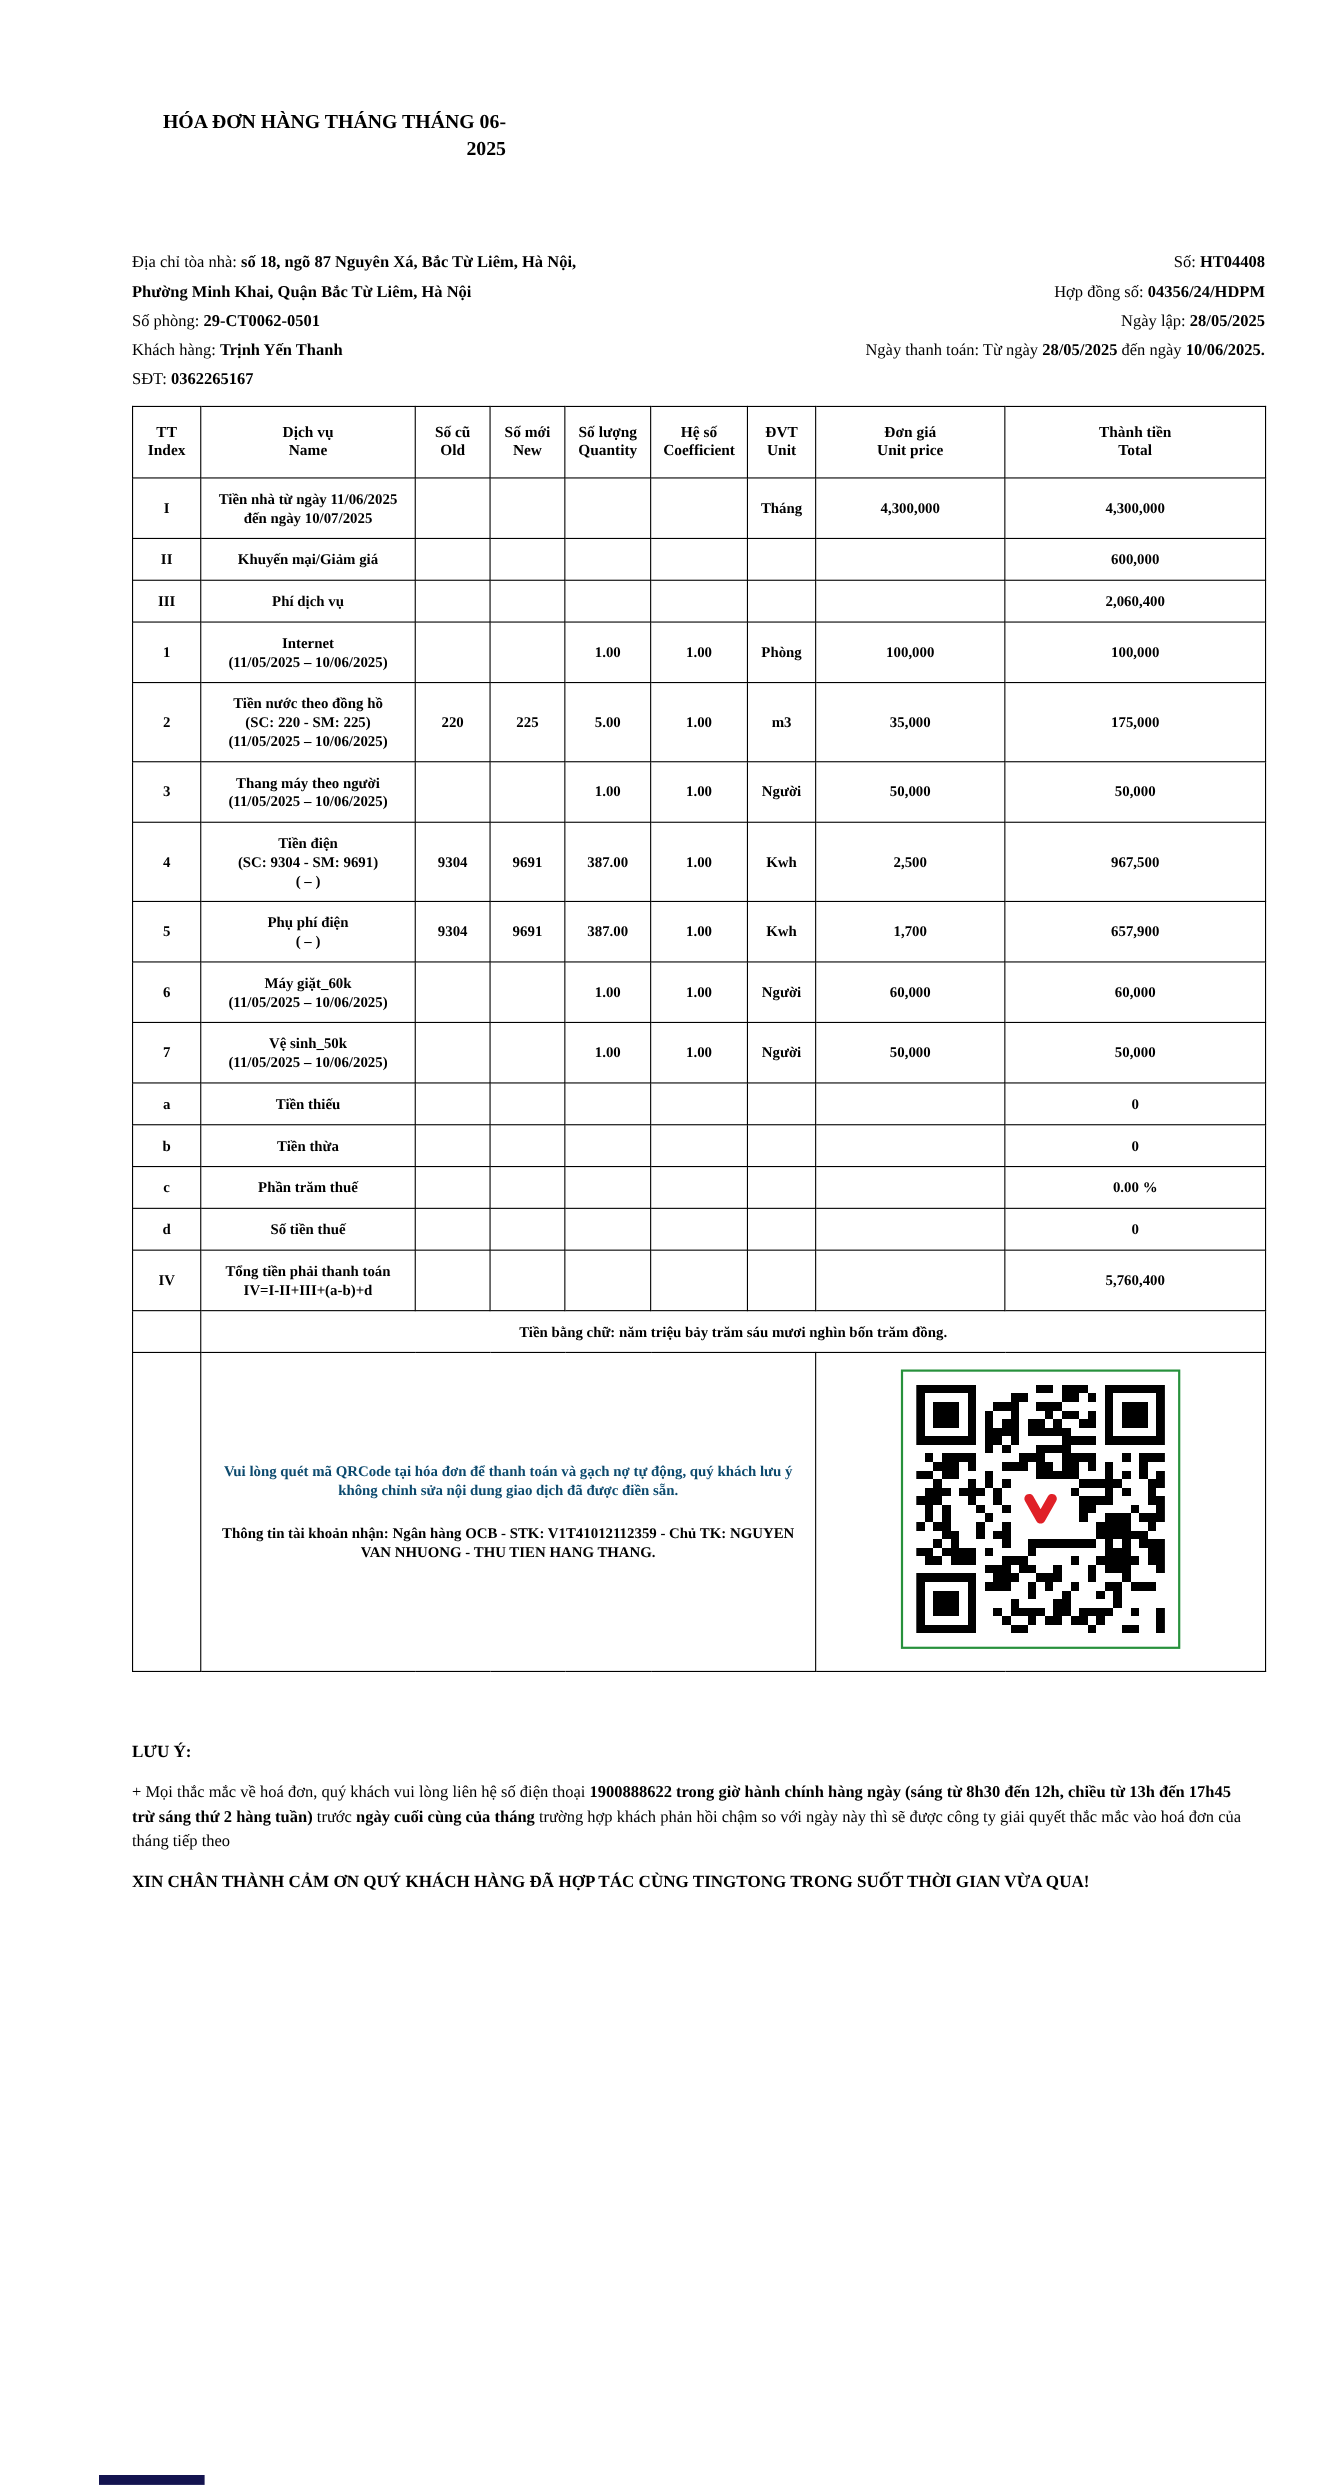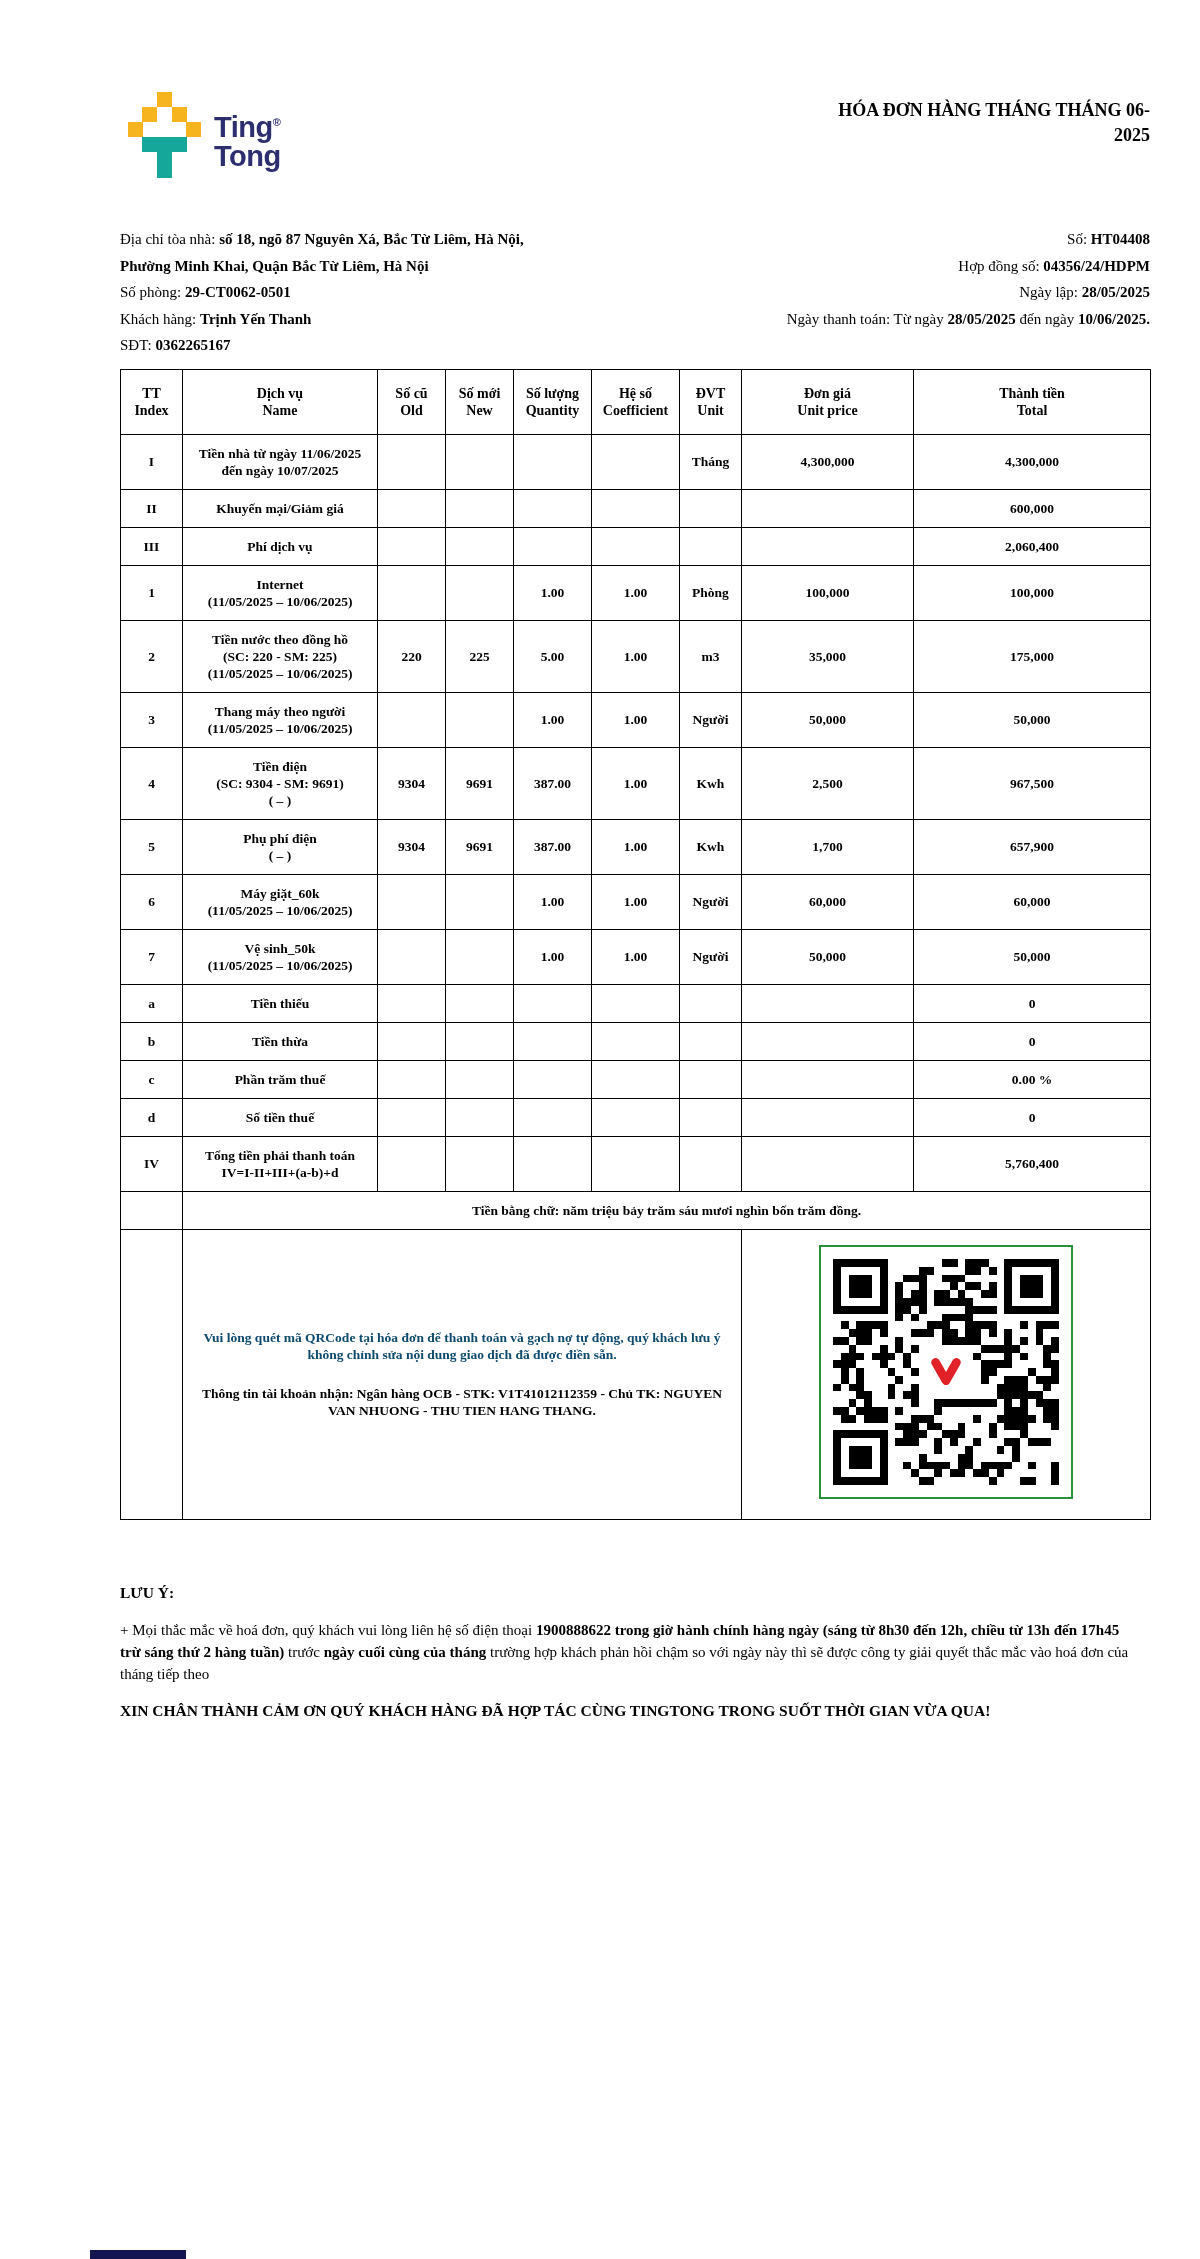--- a/index.html
+++ b/index.html
@@ -49,35 +49,20 @@
   .thanks { font-weight:bold; font-size:15.5px; line-height:24px; }
 
   .next-page-edge { position:absolute; left:90px; bottom:0; width:96px; height:9px; background:#141450; }
 </style>
 </head>
 <body>
 
 <div class="page">
 
   <div class="hdr">
-    <div class="logo">
-      <div class="logo-mark">
-        <div class="sq y" style="left:29px;top:0"></div>
-        <div class="sq y" style="left:14px;top:15px"></div>
-        <div class="sq y" style="left:44px;top:15px"></div>
-        <div class="sq y" style="left:0;top:30px"></div>
-        <div class="sq y" style="left:58px;top:30px"></div>
-        <div class="sq t" style="left:14px;top:45px;width:45px"></div>
-        <div class="sq t" style="left:29px;top:60px;height:26px"></div>
-      </div>
-      <div class="logo-text">
-        <span>Ting</span><span class="reg">®</span><br>
-        <span>Tong</span>
-      </div>
-    </div>
     <div class="doc-title">HÓA ĐƠN HÀNG THÁNG THÁNG 06-2025</div>
   </div>
 
   <div class="info">
     <div class="info-col left">
       <div><span>Địa chỉ tòa nhà: </span><span class="b">số 18, ngõ 87 Nguyên Xá, Bắc Từ Liêm, Hà Nội,</span></div>
       <div><span class="b">Phường Minh Khai, Quận Bắc Từ Liêm, Hà Nội</span></div>
       <div><span>Số phòng: </span><span class="b">29-CT0062-0501</span></div>
       <div><span>Khách hàng: </span><span class="b">Trịnh Yến Thanh</span></div>
       <div><span>SĐT: </span><span class="b">0362265167</span></div>

